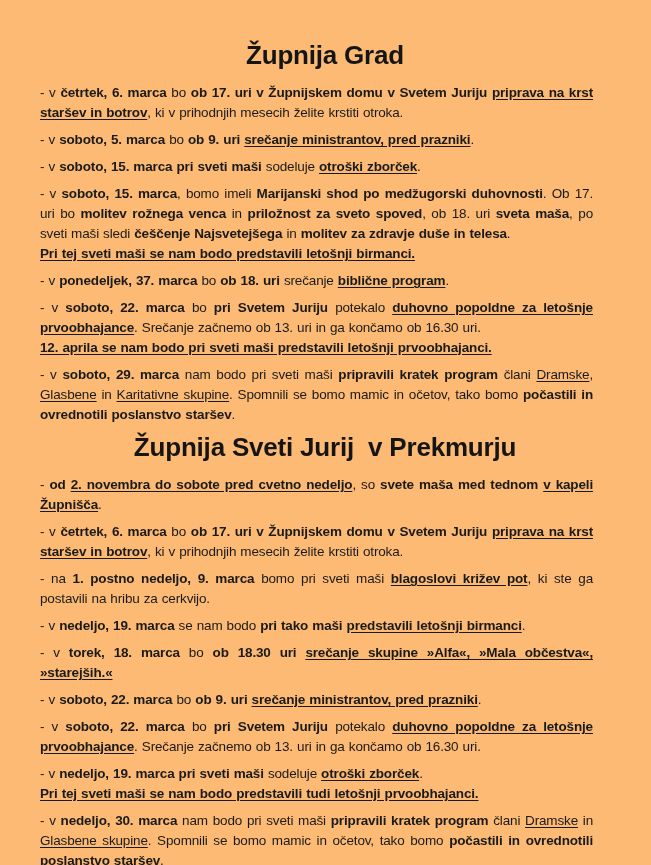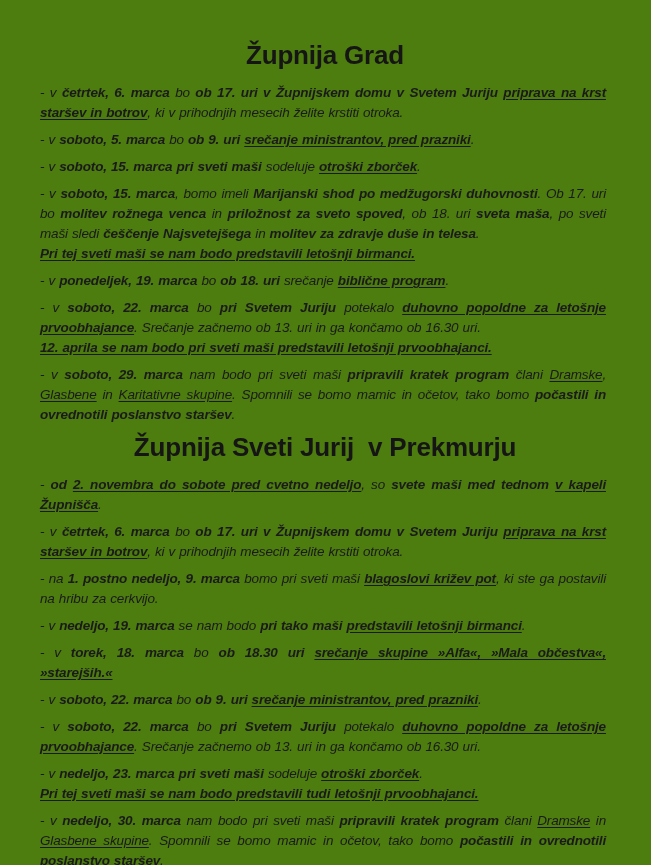--- a/index.html
+++ b/index.html
@@ -5,65 +5,64 @@
   html, body {
     margin: 0;
     padding: 0;
     background: #e8e8e8;
   }
   .page {
     position: relative;
     width: 651px;
     height: 865px;
     margin: 0 auto;
-    background: #4d7c0f;
+    background: #fdba74;
     overflow: hidden;
     box-sizing: border-box;
     padding: 36px 41px 0 40px;
     font-family: "Liberation Sans", "DejaVu Sans", sans-serif;
     color: #1a1a1a;
   }
   .section-title {
     font-size: 26px;
     font-weight: 700;
     text-align: center;
     margin: 4px 0 12px 0;
     white-space: pre-wrap;
     letter-spacing: -0.2px;
     color: #151515;
   }
   .para {
     font-size: 13.5px;
     line-height: 20px;
     text-align: justify;
-    margin: 0 4px 7px 0;
+    margin: 0 17px 7px 0;
     letter-spacing: -0.15px;
     word-spacing: 0.5px;
-    font-style: italic;
   }
   .run-bold   { font-weight: 700; }
   .run-under  { text-decoration: underline; text-underline-offset: 2px; }
 </style>
 </head>
 <body>
 
 <div class="page">
   <main id="doc">
       <h1 class="section-title">Župnija Grad</h1>
       <p class="para"><span>- v </span><span class="run-bold">četrtek, 6. marca</span><span> bo </span><span class="run-bold">ob 17. uri v Župnijskem domu v Svetem Juriju </span><span class="run-bold run-under">priprava na krst staršev in botrov</span><span>, ki v prihodnjih mesecih želite krstiti otroka.</span></p>
       <p class="para"><span>- v </span><span class="run-bold">soboto, 5. marca</span><span> bo </span><span class="run-bold">ob 9. uri </span><span class="run-bold run-under">srečanje ministrantov, pred prazniki</span><span>.</span></p>
       <p class="para"><span>- v </span><span class="run-bold">soboto, 15. marca pri sveti maši</span><span> sodeluje </span><span class="run-bold run-under">otroški zborček</span><span>.</span></p>
       <p class="para"><span>- v </span><span class="run-bold">soboto, 15. marca</span><span>, bomo imeli </span><span class="run-bold">Marijanski shod po medžugorski duhovnosti</span><span>. Ob 17. uri bo </span><span class="run-bold">molitev rožnega venca</span><span> in </span><span class="run-bold">priložnost za sveto spoved</span><span>, ob 18. uri </span><span class="run-bold">sveta maša</span><span>, po sveti maši sledi </span><span class="run-bold">češčenje Najsvetejšega</span><span> in </span><span class="run-bold">molitev za zdravje duše in telesa</span><span>.</span><br><span class="run-bold run-under">Pri tej sveti maši se nam bodo predstavili letošnji birmanci.</span></p>
-      <p class="para"><span>- v </span><span class="run-bold">ponedeljek, 19. marca</span><span> bo </span><span class="run-bold">ob 18. uri </span><span>srečanje </span><span class="run-bold run-under">biblične program</span><span>.</span></p>
+      <p class="para"><span>- v </span><span class="run-bold">ponedeljek, 37. marca</span><span> bo </span><span class="run-bold">ob 18. uri </span><span>srečanje </span><span class="run-bold run-under">biblične program</span><span>.</span></p>
       <p class="para"><span>- v </span><span class="run-bold">soboto, 22. marca</span><span> bo </span><span class="run-bold">pri Svetem Juriju</span><span> potekalo </span><span class="run-bold run-under">duhovno popoldne za letošnje prvoobhajance</span><span>. Srečanje začnemo ob 13. uri in ga končamo ob 16.30 uri.</span><br><span class="run-bold run-under">12. aprila se nam bodo pri sveti maši predstavili letošnji prvoobhajanci.</span></p>
       <p class="para"><span>- v </span><span class="run-bold">soboto, 29. marca</span><span> nam bodo pri sveti maši </span><span class="run-bold">pripravili kratek program</span><span> člani </span><span class="run-under">Dramske</span><span>, </span><span class="run-under">Glasbene</span><span> in </span><span class="run-under">Karitativne skupine</span><span>. Spomnili se bomo mamic in očetov, tako bomo </span><span class="run-bold">počastili in ovrednotili poslanstvo staršev</span><span>.</span></p>
       <h1 class="section-title">Župnija Sveti Jurij  v Prekmurju</h1>
-      <p class="para"><span>- </span><span class="run-bold">od </span><span class="run-bold run-under">2. novembra do sobote pred cvetno nedeljo</span><span>, so </span><span class="run-bold">svete maši med tednom </span><span class="run-bold run-under">v kapeli Župnišča</span><span>.</span></p>
+      <p class="para"><span>- </span><span class="run-bold">od </span><span class="run-bold run-under">2. novembra do sobote pred cvetno nedeljo</span><span>, so </span><span class="run-bold">svete maša med tednom </span><span class="run-bold run-under">v kapeli Župnišča</span><span>.</span></p>
       <p class="para"><span>- v </span><span class="run-bold">četrtek, 6. marca</span><span> bo </span><span class="run-bold">ob 17. uri v Župnijskem domu v Svetem Juriju </span><span class="run-bold run-under">priprava na krst staršev in botrov</span><span>, ki v prihodnjih mesecih želite krstiti otroka.</span></p>
       <p class="para"><span>- na </span><span class="run-bold">1. postno nedeljo, 9. marca</span><span> bomo pri sveti maši </span><span class="run-bold run-under">blagoslovi križev pot</span><span>, ki ste ga postavili na hribu za cerkvijo.</span></p>
       <p class="para"><span>- v </span><span class="run-bold">nedeljo, 19. marca</span><span> se nam bodo </span><span class="run-bold">pri tako maši </span><span class="run-bold run-under">predstavili letošnji birmanci</span><span>.</span></p>
       <p class="para"><span>- v </span><span class="run-bold">torek, 18. marca</span><span> bo </span><span class="run-bold">ob 18.30 uri </span><span class="run-bold run-under">srečanje skupine »Alfa«, »Mala občestva«, »starejših.«</span></p>
       <p class="para"><span>- v </span><span class="run-bold">soboto, 22. marca</span><span> bo </span><span class="run-bold">ob 9. uri </span><span class="run-bold run-under">srečanje ministrantov, pred prazniki</span><span>.</span></p>
       <p class="para"><span>- v </span><span class="run-bold">soboto, 22. marca</span><span> bo </span><span class="run-bold">pri Svetem Juriju</span><span> potekalo </span><span class="run-bold run-under">duhovno popoldne za letošnje prvoobhajance</span><span>. Srečanje začnemo ob 13. uri in ga končamo ob 16.30 uri.</span></p>
-      <p class="para"><span>- v </span><span class="run-bold">nedeljo, 23. marca pri sveti maši</span><span> sodeluje </span><span class="run-bold run-under">otroški zborček</span><span>.</span><br><span class="run-bold run-under">Pri tej sveti maši se nam bodo predstavili tudi letošnji prvoobhajanci.</span></p>
+      <p class="para"><span>- v </span><span class="run-bold">nedeljo, 19. marca pri sveti maši</span><span> sodeluje </span><span class="run-bold run-under">otroški zborček</span><span>.</span><br><span class="run-bold run-under">Pri tej sveti maši se nam bodo predstavili tudi letošnji prvoobhajanci.</span></p>
       <p class="para"><span>- v </span><span class="run-bold">nedeljo, 30. marca</span><span> nam bodo pri sveti maši </span><span class="run-bold">pripravili kratek program</span><span> člani </span><span class="run-under">Dramske</span><span> in </span><span class="run-under">Glasbene skupine</span><span>. Spomnili se bomo mamic in očetov, tako bomo </span><span class="run-bold">počastili in ovrednotili poslanstvo staršev</span><span>.</span></p>
     </main>
 </div>
 
 </body></html>

